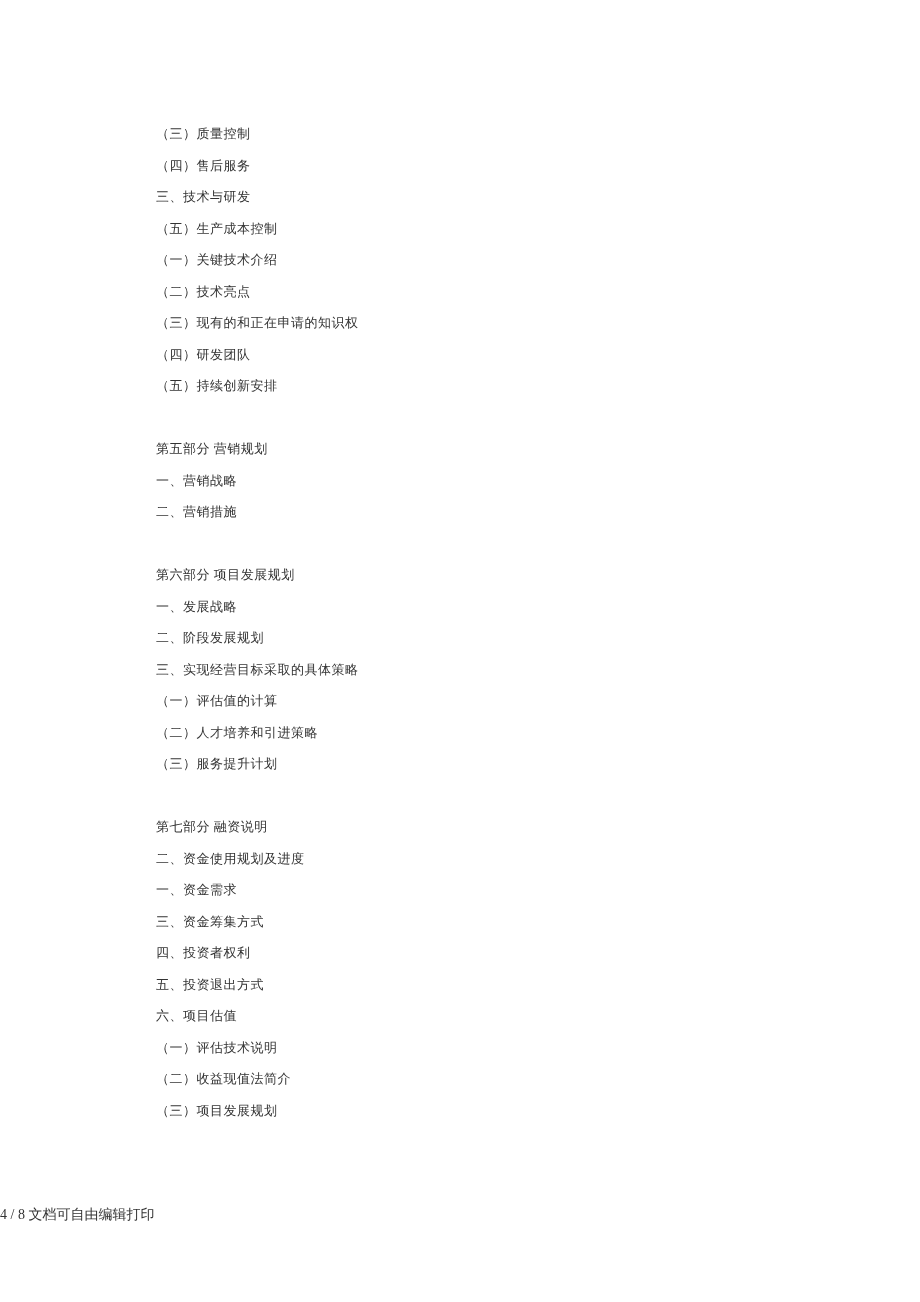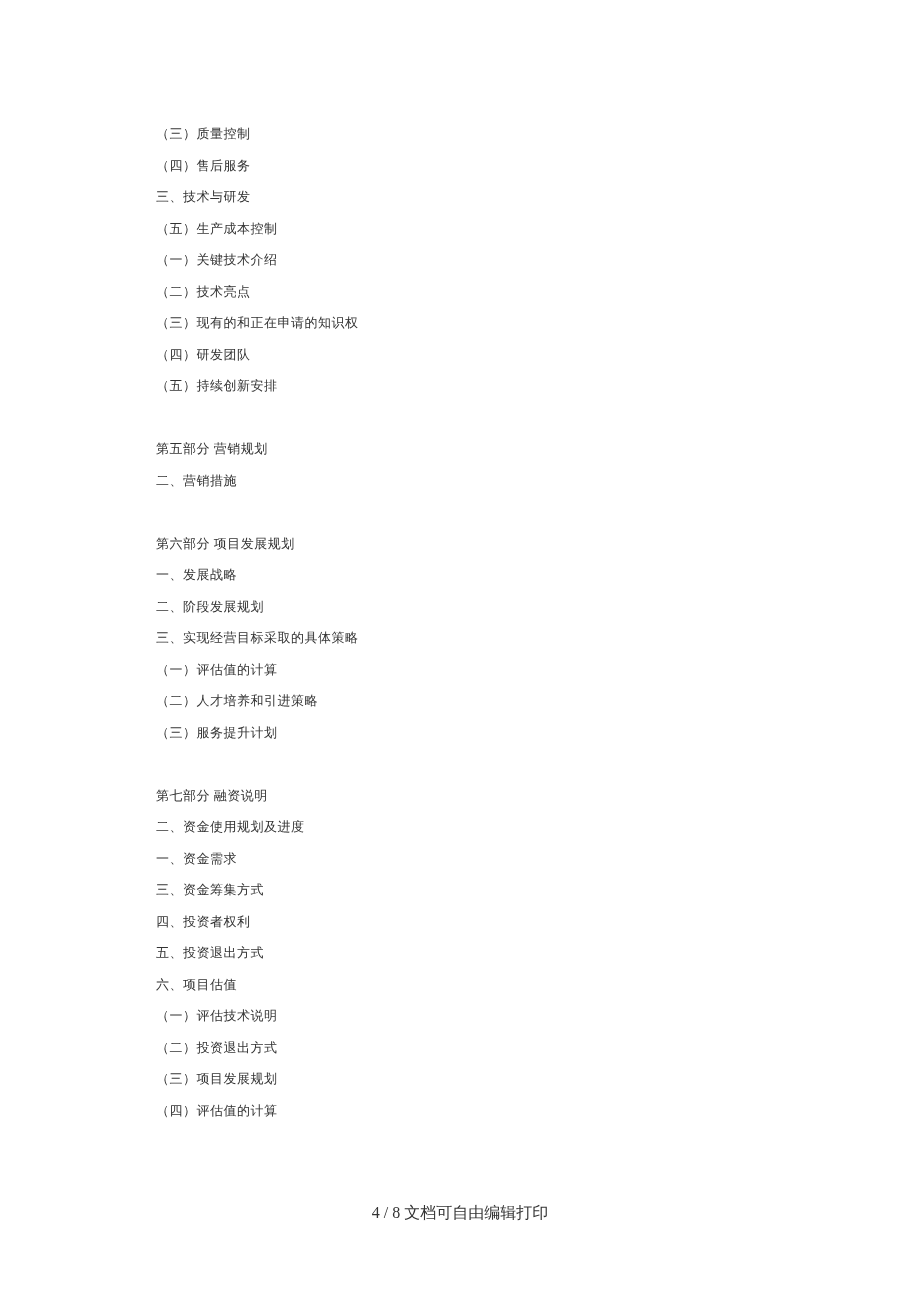--- a/index.html
+++ b/index.html
@@ -27,57 +27,56 @@
       letter-spacing: 0.5px;
     }
     .spacer {
       height: 31.5px;
     }
     .footer {
       position: absolute;
       bottom: 78px;
       left: 0;
       width: 920px;
-      text-align: center;
-      font-size: 16px;
+      font-size: 14px;
       color: #333333;
       font-family: "SimSun", "宋体", serif;
     }
   </style>
 </head>
 <body>
 
 <div class="content">
   <div class="line">（三）质量控制</div>
   <div class="line">（四）售后服务</div>
   <div class="line">三、技术与研发</div>
   <div class="line">（五）生产成本控制</div>
   <div class="line">（一）关键技术介绍</div>
   <div class="line">（二）技术亮点</div>
   <div class="line">（三）现有的和正在申请的知识权</div>
   <div class="line">（四）研发团队</div>
   <div class="line">（五）持续创新安排</div>
   <div class="spacer"></div>
   <div class="line">第五部分  营销规划</div>
+  <div class="line">一、营销战略</div>
   <div class="line">二、营销措施</div>
   <div class="spacer"></div>
   <div class="line">第六部分  项目发展规划</div>
   <div class="line">一、发展战略</div>
   <div class="line">二、阶段发展规划</div>
   <div class="line">三、实现经营目标采取的具体策略</div>
   <div class="line">（一）评估值的计算</div>
   <div class="line">（二）人才培养和引进策略</div>
   <div class="line">（三）服务提升计划</div>
   <div class="spacer"></div>
   <div class="line">第七部分  融资说明</div>
   <div class="line">二、资金使用规划及进度</div>
   <div class="line">一、资金需求</div>
   <div class="line">三、资金筹集方式</div>
   <div class="line">四、投资者权利</div>
   <div class="line">五、投资退出方式</div>
   <div class="line">六、项目估值</div>
   <div class="line">（一）评估技术说明</div>
-  <div class="line">（二）投资退出方式</div>
+  <div class="line">（二）收益现值法简介</div>
   <div class="line">（三）项目发展规划</div>
-  <div class="line">（四）评估值的计算</div>
 </div>
 
 <div class="footer">4 / 8 文档可自由编辑打印</div>
 
 </body></html>

